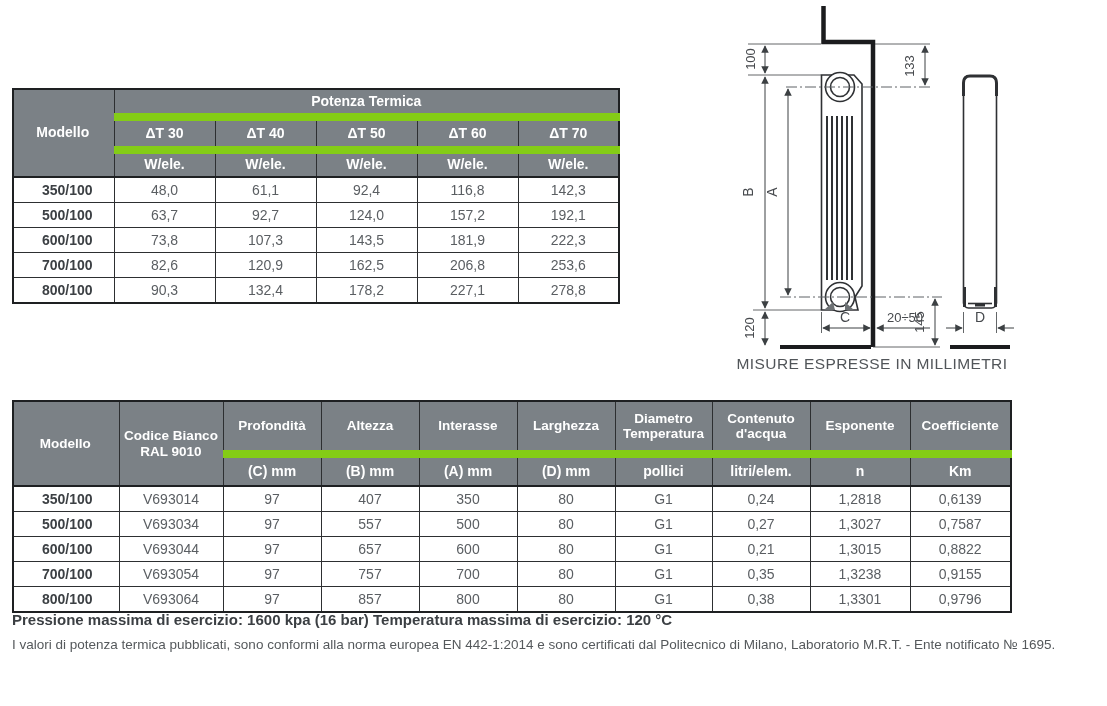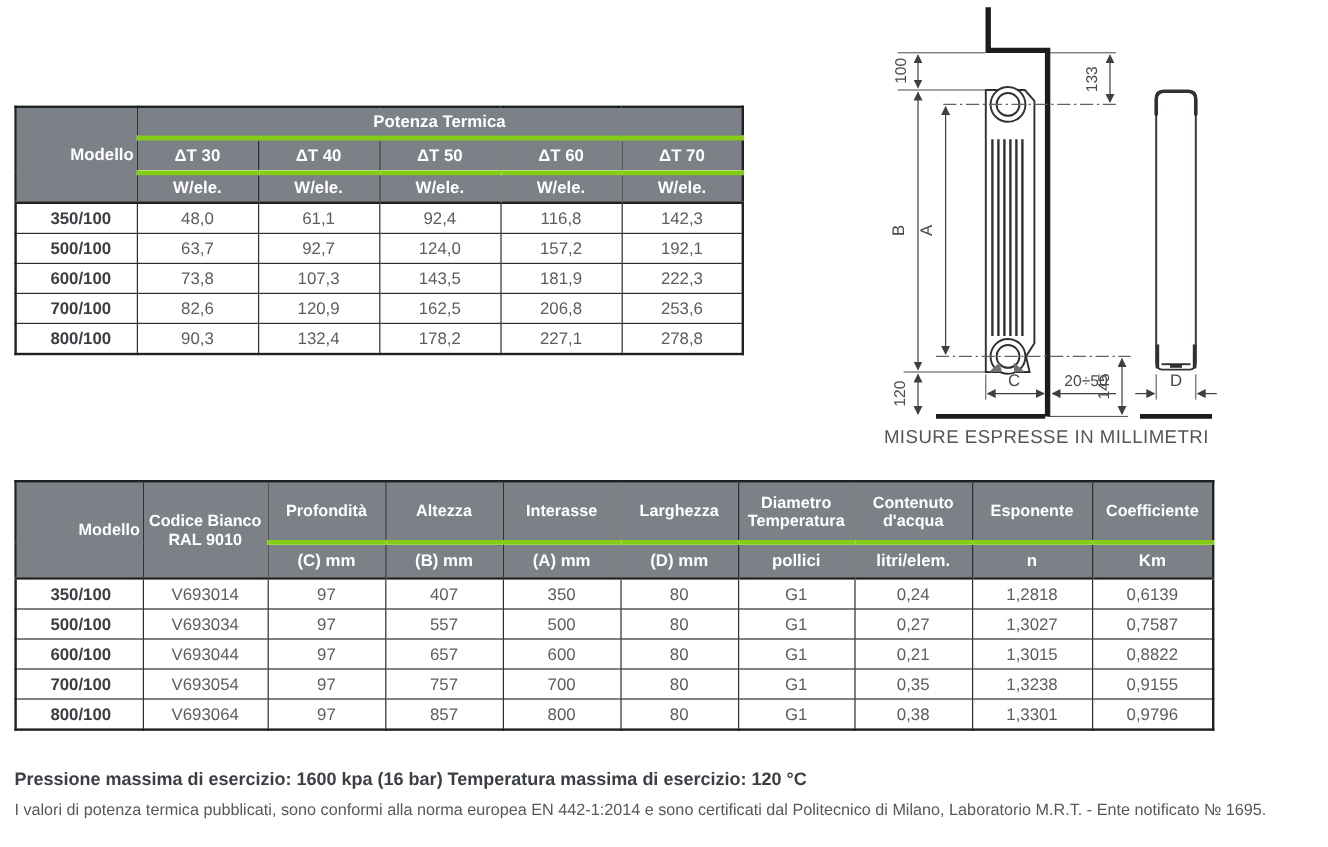--- a/index.html
+++ b/index.html
@@ -9,23 +9,23 @@
   }
 
   
   table.spec {
     position:absolute; border-collapse:collapse; table-layout:fixed;
     font-family:"Liberation Sans", sans-serif; font-size:14px;
     border:2px solid #1e2022; background:#fff;
   }
   table.spec th, table.spec td { border:1px solid #2d2f31; text-align:center; padding:0 2px; overflow:hidden; }
   table.spec thead th { background:#7b8186; color:#ffffff; font-weight:bold; line-height:1.12; }
-  table.spec thead th.hsep { border-bottom:4px solid #84cc16; }
+  table.spec thead th.hsep { border-bottom:8px solid #84cc16; }
   table.spec thead th.hbot { border-bottom:2px solid #1e2022; }
-  table.spec th.lefthead { text-align:right; padding-left:0; }
+  table.spec th.lefthead { text-align:center; padding-left:0; }
   table.spec td { height:24px; color:#5a5e62; background:#fff; }
   table.spec td.model { text-align:left; padding-left:28px; font-weight:bold; color:#3c4044; }
 
   #t1 { left:12px; top:88px; width:606px; }
   #t1 thead tr:nth-child(1) th { height:23px; }
   #t1 thead tr:nth-child(2) th { height:25px; }
   #t1 thead tr:nth-child(3) th { height:22px; }
 
   #t2 { left:12px; top:400px; width:998px; }
   #t2 thead tr:nth-child(1) th { height:48px; font-size:13.5px; }
@@ -40,21 +40,21 @@
   .fin { stroke:#2f3134; stroke-width:2; }
   .cl  { stroke:#5f6366; stroke-width:1; stroke-dasharray:11 3 2 3; fill:none; }
   .dim { stroke:#3c4043; stroke-width:1; fill:none; }
   .ext { stroke:#3c4043; stroke-width:0.8; fill:none; }
   .wedge { fill:#6d7174; stroke:none; }
   text.dl { font-family:"Liberation Sans", sans-serif; font-size:13px; fill:#46494d; }
   text.dlb { font-family:"Liberation Sans", sans-serif; font-size:14px; fill:#46494d; }
   text.capt { font-family:"Liberation Sans", sans-serif; font-size:15.5px; letter-spacing:0.4px; fill:#515559; }
 
   
-  #notes { position:absolute; left:12px; top:641px; width:1085px; color:#55595c; }
+  #notes { position:absolute; left:12px; top:611px; width:1085px; color:#55595c; }
   #notes .n1 { font-size:15px; font-weight:bold; color:#3b3f43; margin:0 0 7px 0; }
   #notes .n2 { font-size:13.5px; margin:0 0 5px 0; }
   #notes .n3 { font-size:13.5px; margin:0; line-height:20px; }
 </style>
 </head>
 <body>
 
 <div id="page">
 
   <table class="spec" id="t1">

